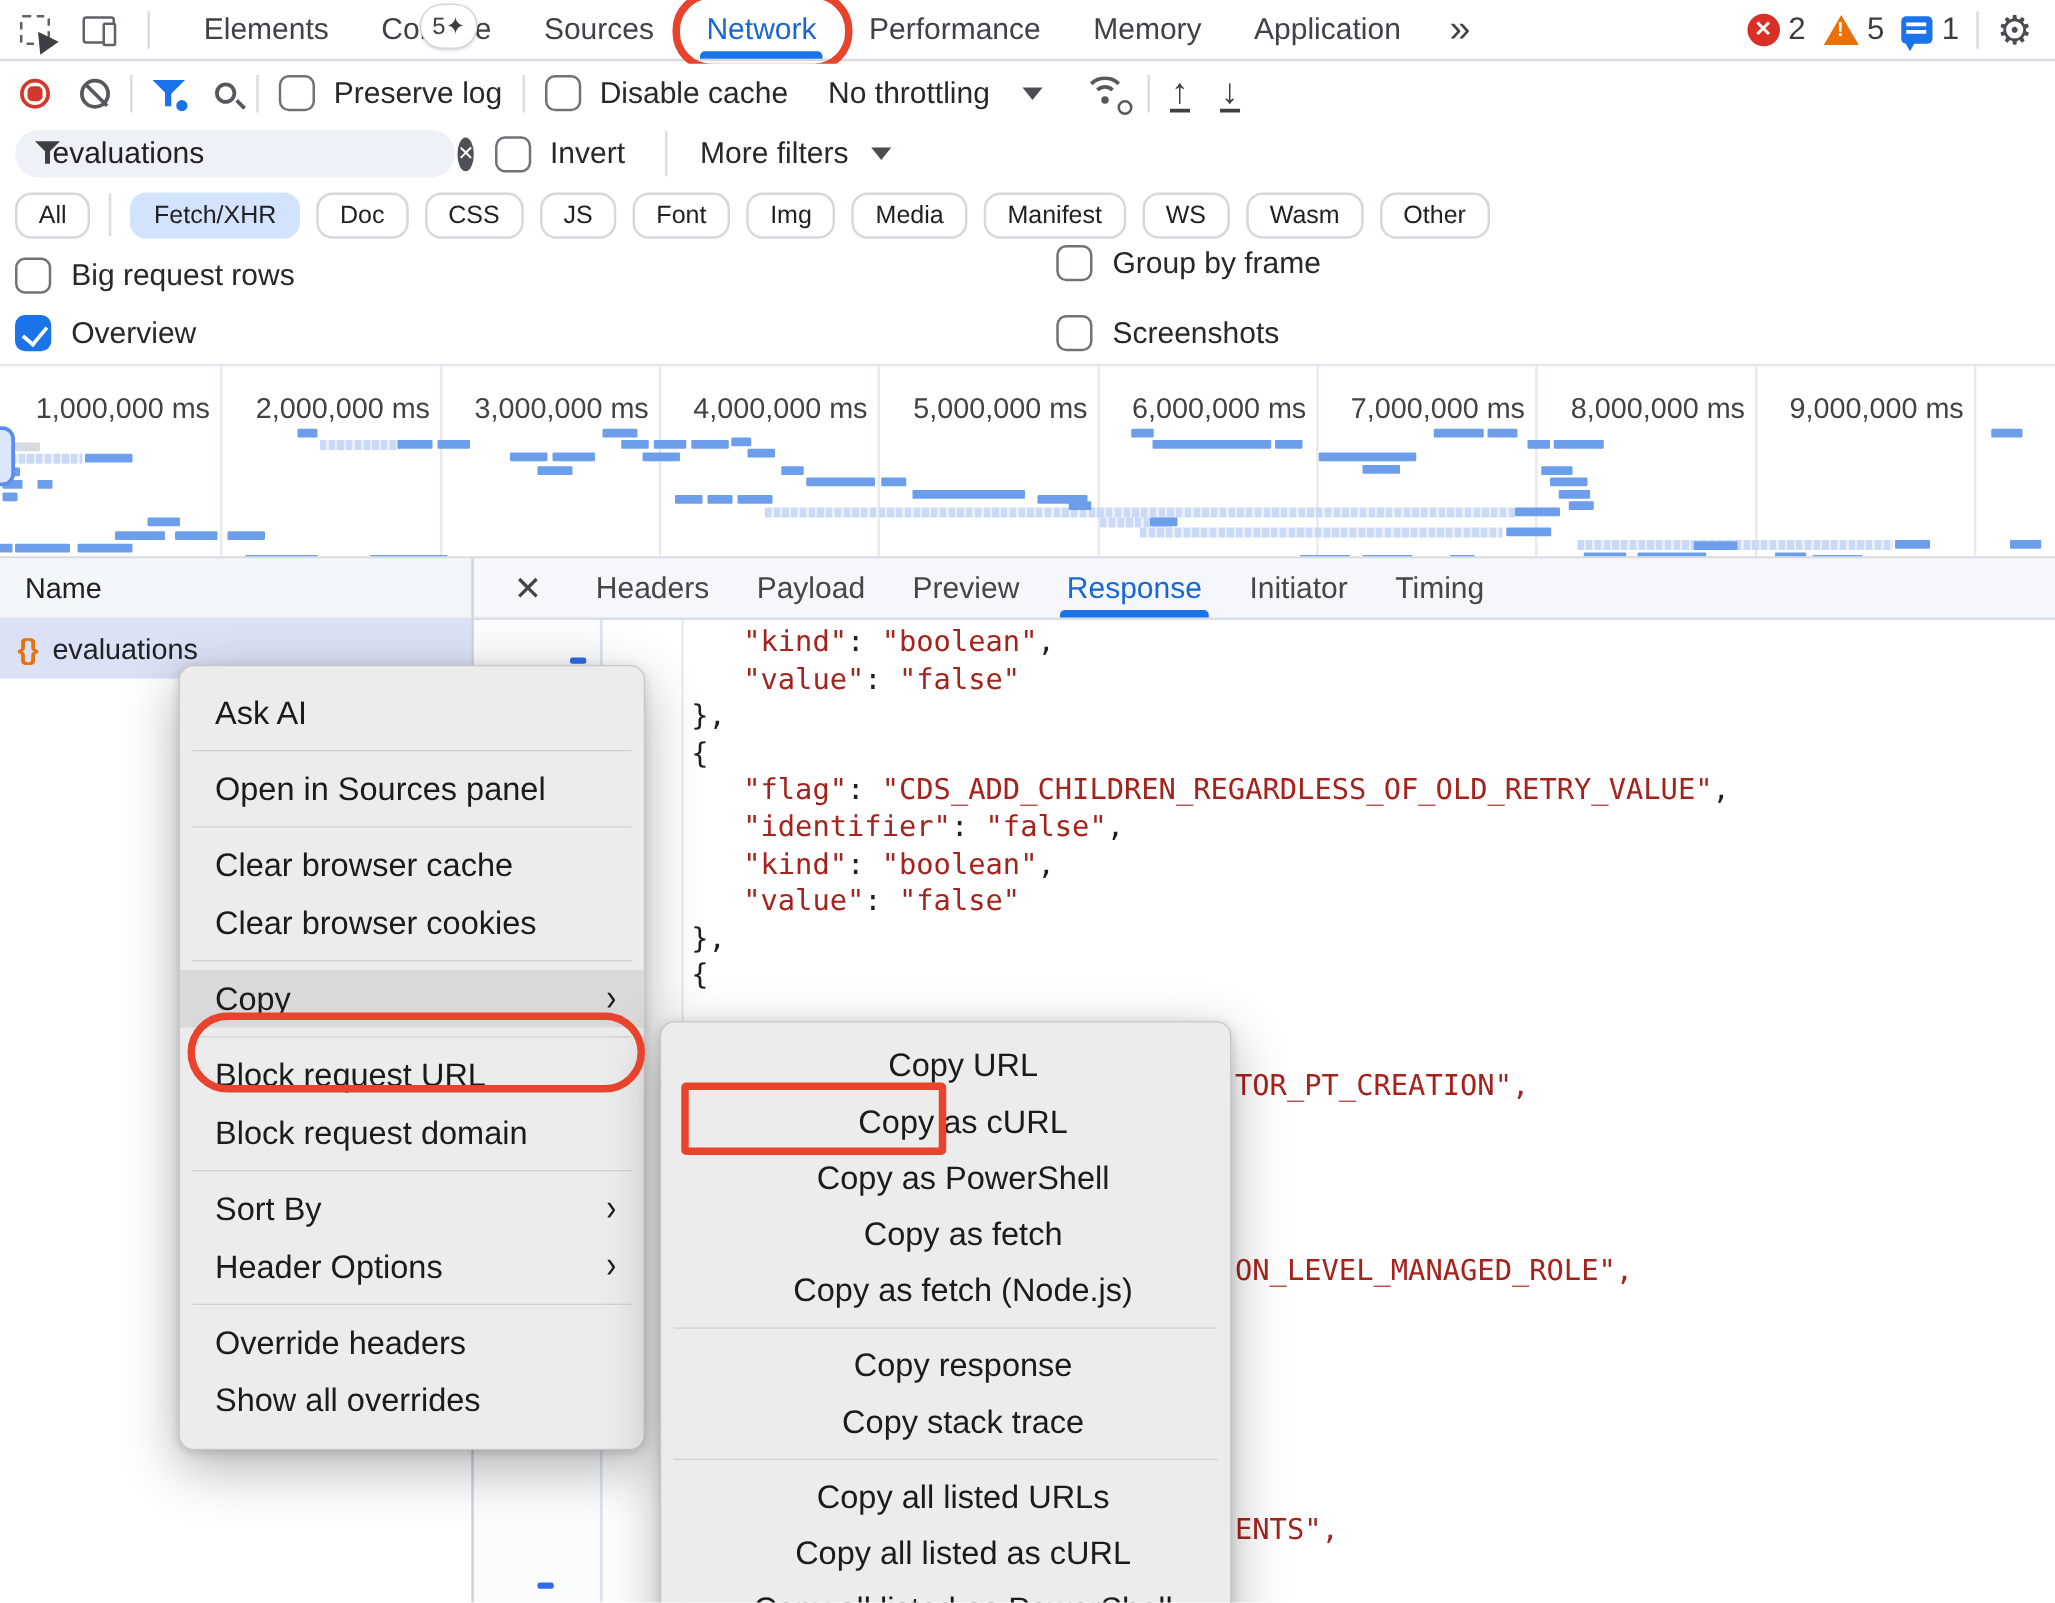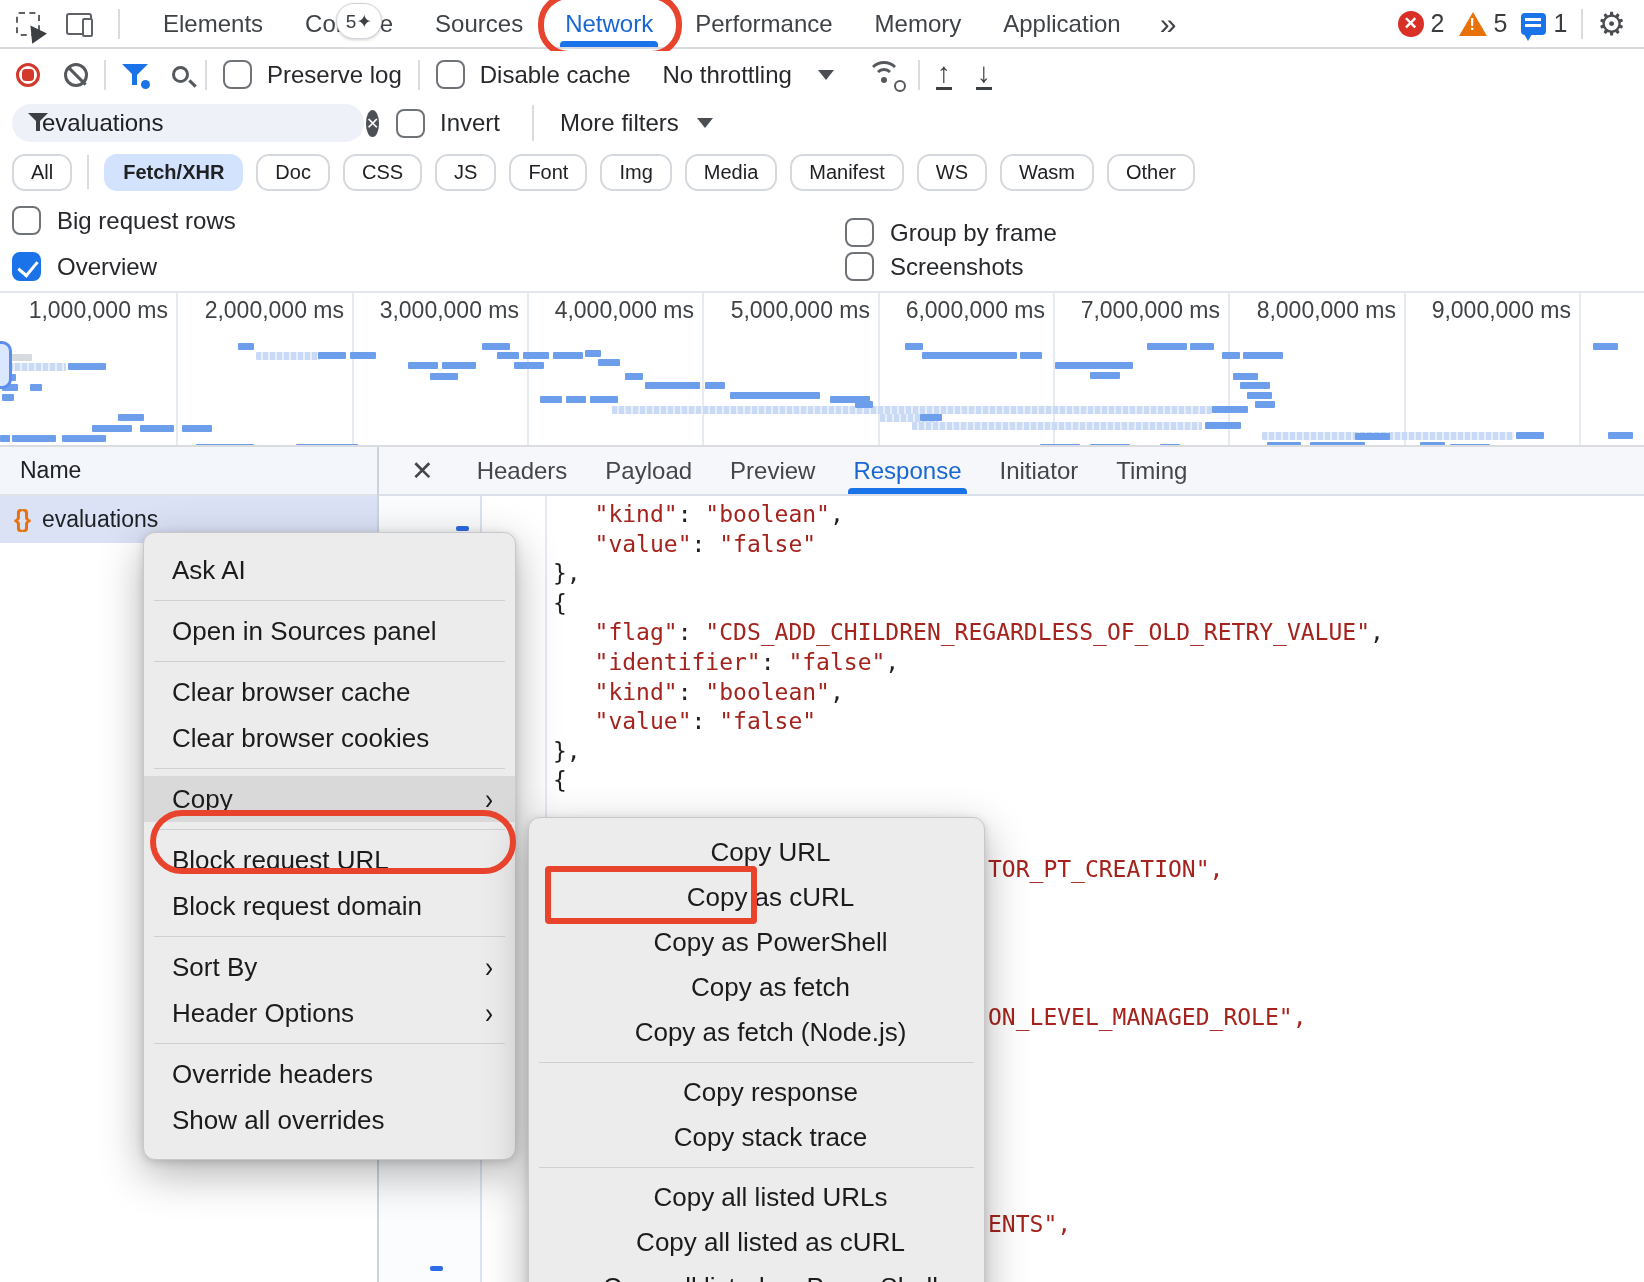--- a/index.html
+++ b/index.html
@@ -84,31 +84,31 @@
   .funnel2:after { content:""; position:absolute; left:8px; top:7px; width:4px; height:11px; background:#3c4043; }
   .fpill input { flex:1; border:0; background:transparent; outline:none; font-size:24px; color:#202124;
     font-family:"Liberation Sans",sans-serif; }
   .clearx { width:27px; height:27px; border-radius:50%; background:#4d5156; color:#fff; font-size:16px;
     display:flex; align-items:center; justify-content:center; }
 
   
   #pillsrow { position:absolute; left:0; top:148px; width:1644px; height:48px; display:flex; align-items:center; gap:13px; padding-left:12px; }
   .tpill { height:37px; padding:0 17px; display:flex; align-items:center; border:2px solid #d5d9de;
     border-radius:13px; font-size:20px; color:#202124; background:#fff; }
-  .tpill.sel { background:#d3e3fd; border-color:#d3e3fd;font-weight:bold; }
+  .tpill.sel { background:#d3e3fd; border-color:#d3e3fd; }
   .pillsep { width:2px; height:34px; background:#dadce0; margin:0 2px; }
 
   
   .optrow { position:absolute; display:flex; align-items:center; gap:16px; font-size:24px; color:#26282b; }
 
   
   #timeline { position:absolute; left:0; top:291px; width:1644px; height:156px; background:#fff;
     border-top:2px solid #e3e6ea; border-bottom:2px solid #dadce0; overflow:hidden; }
   .gridline { position:absolute; top:0; bottom:0; width:2px; background:#e6eaf1; }
-  .ticklabel { position:absolute; top:4px; font-size:23px; color:#3f4346; transform:translateX(-100%); white-space:nowrap; padding-right:8px; }
+  .ticklabel { position:absolute; top:20px; font-size:23px; color:#3f4346; transform:translateX(-100%); white-space:nowrap; padding-right:8px; }
   .wbar { position:absolute; height:7px; background:#6d9eeb; border-radius:1px; }
   .wbar.l { height:8px; background:repeating-linear-gradient(90deg,#c9daf6 0 5px,#e8effb 5px 7px); }
   .wbar.g { background:#d7dade; }
   .tl-handle { position:absolute; left:-10px; top:48px; width:22px; height:48px; border:3.5px solid #5b8def;
     background:#dbe7ff; border-radius:10px; }
 
   
   #namecol { position:absolute; left:0; top:447px; width:377px; bottom:0; background:#fff; }
   #namehead { height:49px; background:#f3f6fb; border-bottom:2px solid #e0e3e9; display:flex; align-items:center;
     padding-left:20px; font-size:23px; color:#202124; }
@@ -273,21 +273,21 @@
     <div class="tpill">Manifest</div>
     <div class="tpill">WS</div>
     <div class="tpill">Wasm</div>
     <div class="tpill">Other</div>
   </div>
 
   <div class="optrow" style="left:12px; top:206px;">
     <span class="cb"></span>
     <span>Big request rows</span>
   </div>
-  <div class="optrow" style="left:845px; top:218px;">
+  <div class="optrow" style="left:845px; top:196px;">
     <span class="cb"></span>
     <span>Group by frame</span>
   </div>
   <div class="optrow" style="left:12px; top:252px;">
     <span class="cb checked"></span>
     <span>Overview</span>
   </div>
   <div class="optrow" style="left:845px; top:252px;">
     <span class="cb"></span>
     <span>Screenshots</span>

